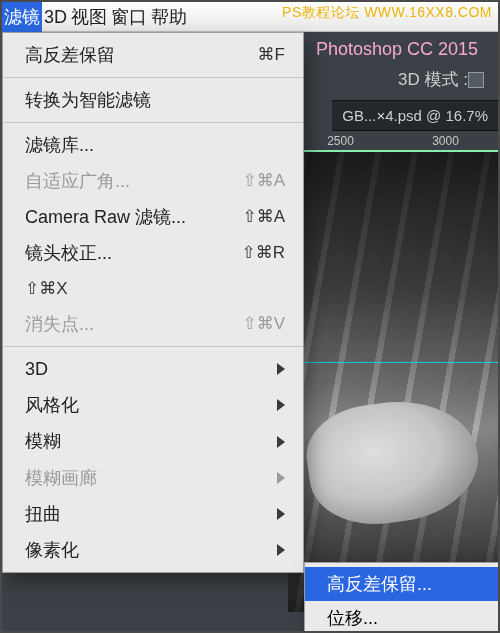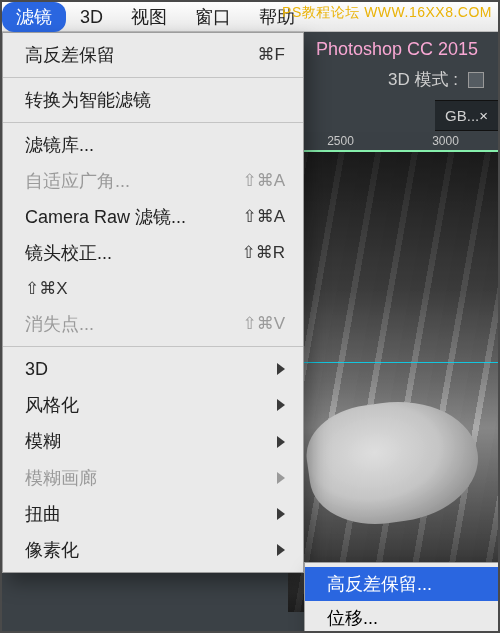--- a/index.html
+++ b/index.html
@@ -13,24 +13,23 @@
     border: 2px solid #4a4a4a;
   }
   .menubar {
     height: 30px;
     background: linear-gradient(#fefefe,#e8e8e8);
     display: flex;
     align-items: center;
     border-bottom: 1px solid #bcbcbc;
   }
   .menubar .mitem {
-    padding: 0 14px;
+    padding: 0 2px;
     line-height: 30px;
     color: #222;
-    border-radius: 12px;
   }
   .menubar .mitem.sel {
     background: #2a66e0;
     color: #fff;
   }
   .watermark {
     position: absolute;
     top: 2px; right: 6px;
     color: #eab308;
     font-size: 14px;
@@ -47,21 +46,21 @@
     top: 0; right: 20px;
     line-height: 34px;
     color: #f9a8d4;
     font-size: 18px;
   }
   .ps-second {
     position: absolute;
     top: 36px; right: 14px;
     color: #cfcfcf;
     font-size: 17px;
-    display:flex; align-items:center; gap:10px;
+    display:flex; align-items:center; 
   }
   .ps-second .cube {
     width: 16px; height: 16px; border: 1px solid #9a9a9a;
     background: #555c62;
   }
   .tabstrip {
     position:absolute;
     top:68px; right:0;
     color:#cfcfcf;
     font-size:15px;
@@ -173,20 +172,21 @@
 
 <div class="ps-dark">
   <div class="ps-title">Photoshop CC 2015</div>
   <div class="ps-second">
     <span>3D 模式 :</span>
     <span class="cube"></span>
   </div>
   <div class="tabstrip">
     <span>GB...</span>
     <span class="close">×</span>
+    <span>4.psd @ 16.7%</span>
   </div>
   <div class="ruler">
     <span>2500</span>
     <span>3000</span>
   </div>
   <div class="canvas-img">
     <div class="hand"></div>
   </div>
   <div class="guide"></div>
 </div>

